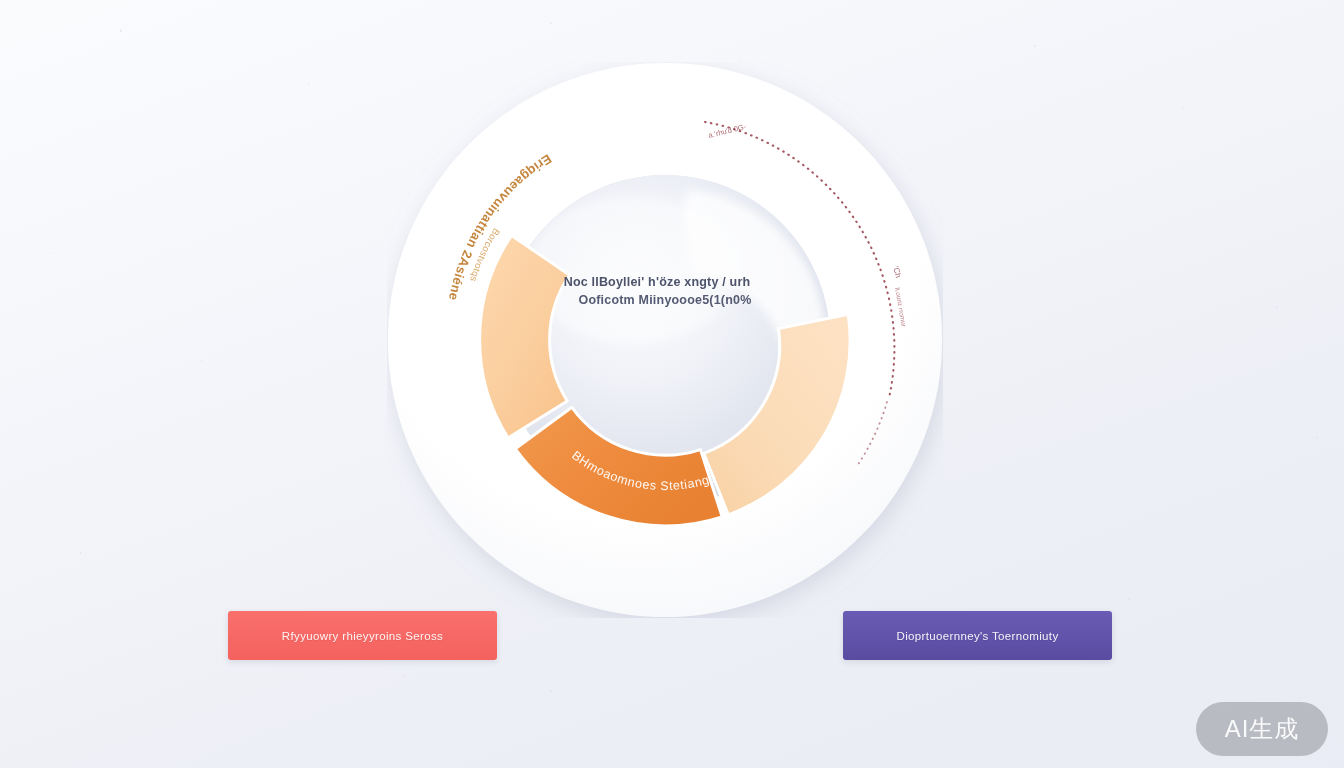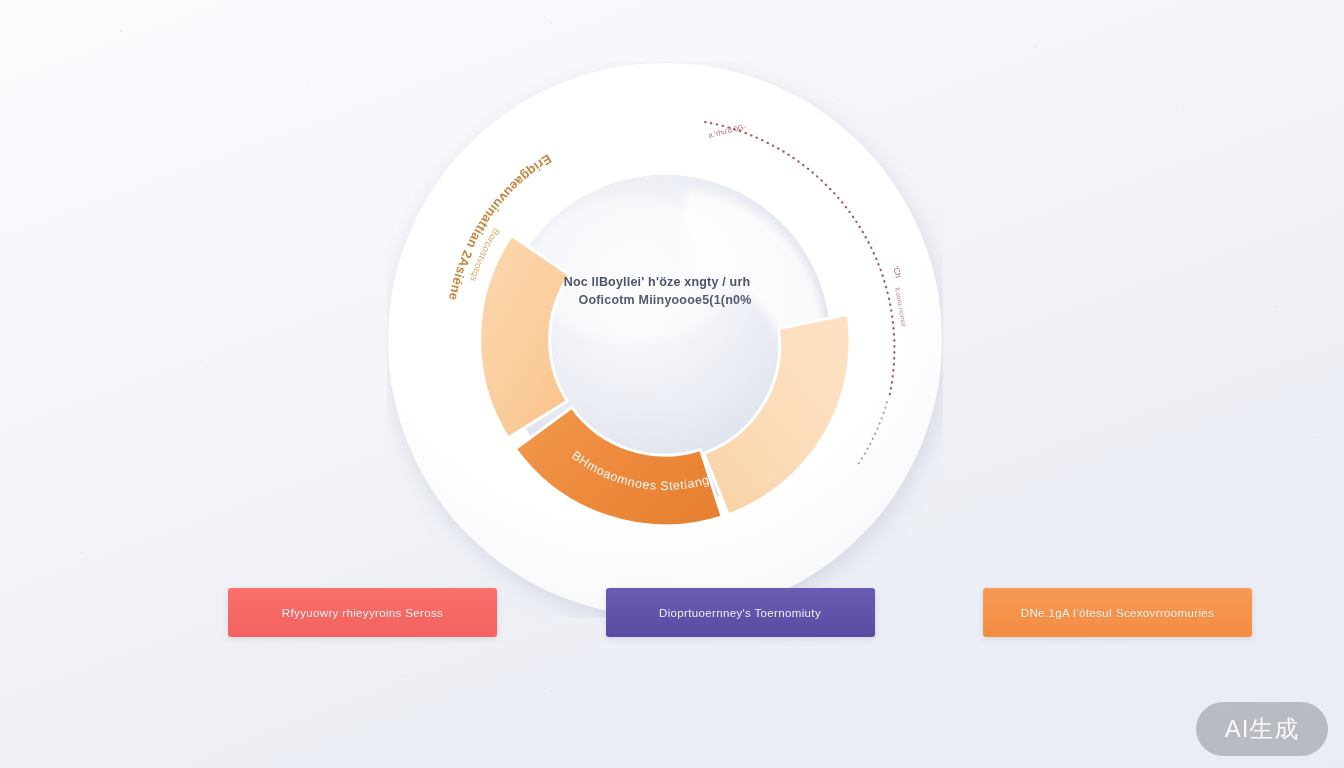--- a/index.html
+++ b/index.html
@@ -54,22 +54,22 @@
     top: 62px;
     width: 556px;
     height: 556px;
   }
   #donut-svg { display: block; width: 556px; height: 556px; }
 
   
   #legend {
     position: absolute;
     left: 228px;
-    top: 588px;
-    width: 1024px;
+    top: 611px;
+    width: 884px;
     height: 49px;
     display: flex;
     justify-content: space-between;
     align-items: stretch;
   }
   .legend-btn {
     width: 269px;
     height: 49px;
     border-radius: 3px;
     display: flex;
@@ -208,22 +208,19 @@
     </svg>
   </div>
 
   <div id="legend">
     <div class="legend-btn red">
       <span class="legend-label">Rfyyuowry rhieyyroins Seross</span>
     </div>
     <div class="legend-btn purple">
       <span class="legend-label">Dioprtuoernney's  Toernomiuty</span>
     </div>
-    <div class="legend-btn orange">
-      <span class="legend-label">DNe.1gA I'ótesuI Scexovrroomuries</span>
-    </div>
   </div>
 
   <div id="watermark">
     <span>AI生成</span>
   </div>
 
 </div>
 
 </body></html>

